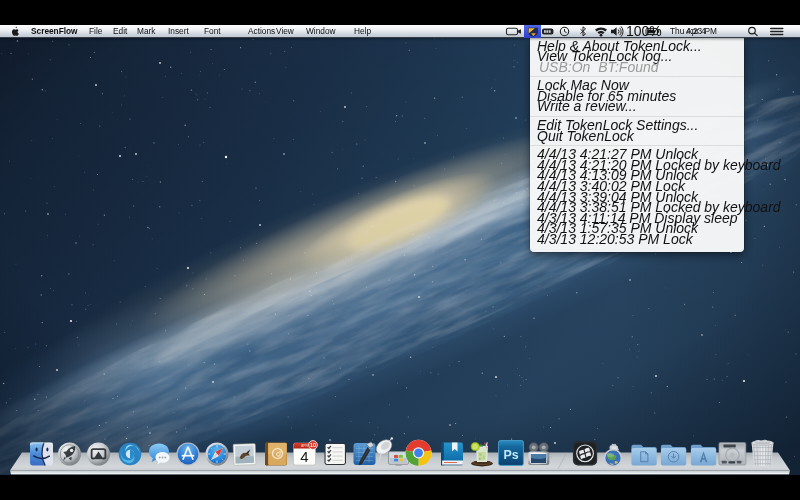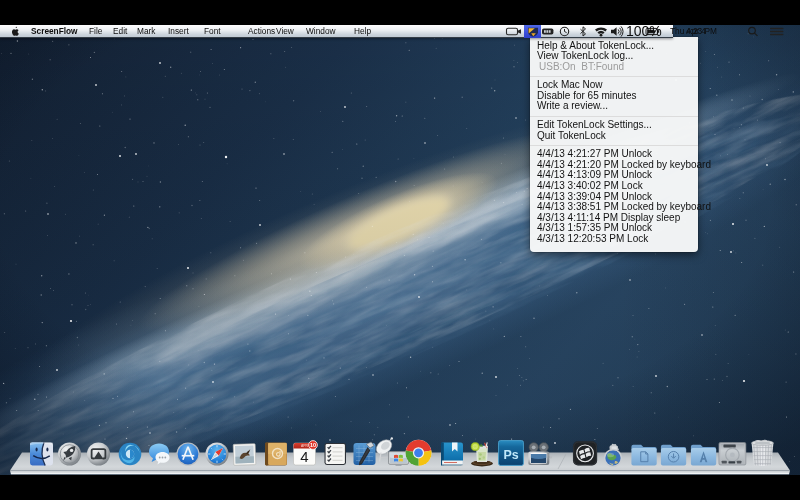--- a/index.html
+++ b/index.html
@@ -2,30 +2,30 @@
 <html><head>
 <meta charset="utf-8">
 <style>
   html,body{margin:0;padding:0;background:#000;width:800px;height:500px;overflow:hidden;}
   *{box-sizing:border-box;}
   body{font-family:"Liberation Sans", sans-serif;}
   #stage{position:relative;width:800px;height:500px;background:#000;}
   #screen{position:absolute;left:0;top:25px;width:800px;height:450px;overflow:hidden;
     background:#1b3048;}
   
-  #menubar{position:absolute;left:0;top:0;width:673px;height:12.5px;
+  #menubar{position:absolute;left:0;top:0;width:800px;height:12.5px;
     background:linear-gradient(180deg,#fdfdfe 0%,#eef1f4 40%,#ccd4dc 78%,#bfc9d3 100%);
     border-bottom:0.5px solid rgba(30,40,50,0.9);box-shadow:0 1px 2.5px rgba(0,0,10,0.4);
     font-size:8.3px;color:#0d0d0d;}
   .mitem{position:absolute;top:0;height:12px;line-height:12.5px;white-space:nowrap;}
   .mtxt{position:absolute;top:0;height:12px;line-height:12.5px;white-space:nowrap;}
   
-  #menu{position:absolute;left:530px;top:12px;width:168px;background:rgba(247,248,248,0.97);
+  #menu{position:absolute;left:530px;top:12px;width:214px;background:rgba(247,248,248,0.97);
     border-radius:0 0 4px 4px;box-shadow:0 3px 8px rgba(0,0,0,0.5), 0 0 0 0.5px rgba(0,0,0,0.25);
-    padding:3.5px 0 7px 0;font-size:10px;color:#111;}
+    padding:3.5px 0 7px 0;font-size:14px;color:#111;font-style:italic;}
   .mi{height:10.6px;line-height:10.6px;padding-left:7px;white-space:nowrap;}
   .dis{color:#9b9b9b;padding-left:9px;}
   .sep{height:1px;background:#dcdcdc;margin:3.5px 0;}
   
   #dock{position:absolute;left:0;top:375px;width:800px;height:75px;}
 </style>
 </head>
 <body>
 <div id="stage">
   <div id="screen">

